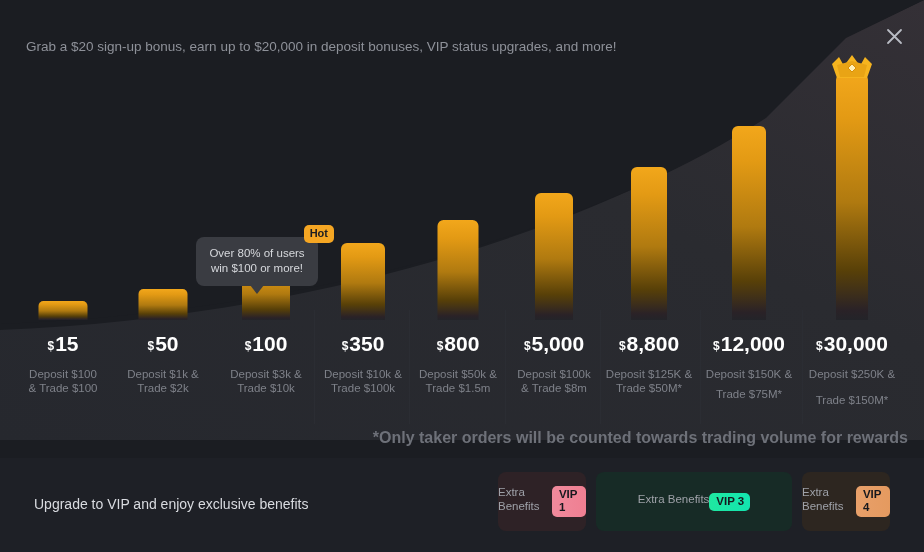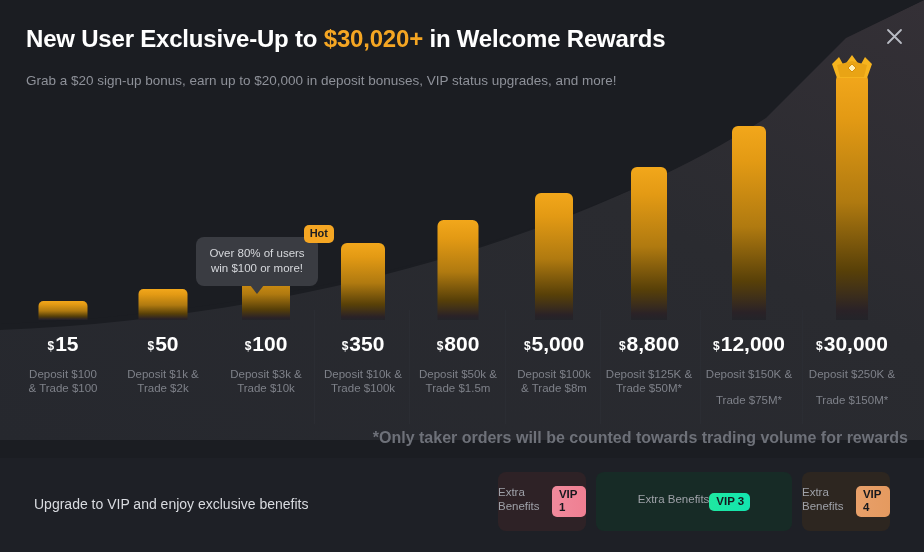--- a/index.html
+++ b/index.html
@@ -177,23 +177,20 @@
       </linearGradient>
     </defs>
     <path d="M0 330 C 260 320, 560 250, 760 120 L 840 40 L 924 0 L 924 440 L 0 440 Z" fill="url(#curveGrad)"></path>
   </svg>
 
   <svg class="bg-top-wedge" viewBox="0 0 924 440" preserveAspectRatio="none">
     <path d="M0 324 C 270 314, 566 246, 766 118 L 846 38 L 924 0 L 924 0 L 0 0 Z" fill="#1b1d22"></path>
   </svg>
 
   <div class="header">
-    <div class="title">
-      <span>New User Exclusive-Up to </span><span class="amount">$30,020+</span><span> in Welcome Rewards</span>
-    </div>
     <div class="subtitle">Grab a $20 sign-up bonus, earn up to $20,000 in deposit bonuses, VIP status upgrades, and more!</div>
   </div>
 
   <div class="close-btn">
     <svg width="17" height="17" viewBox="0 0 17 17">
       <path d="M2 2 L15 15 M15 2 L2 15" stroke="#b9bcc4" stroke-width="1.8" stroke-linecap="round"></path>
     </svg>
   </div>
 
   <div class="chart" id="chart">
@@ -281,21 +278,21 @@
       <div class="col" style="left: 700px; width: 98px;">
         <div class="divider"></div>
         <div class="bar-zone">
           <div class="bar" style="height: 194px; width: 34px;"></div>
         </div>
         <div class="amt">
           <span class="cur">$</span>
           <span>12,000</span>
         </div>
         <div class="desc">Deposit $150K &amp;</div>
-        <div class="desc" style="margin-top: 12px;">Trade $75M*</div>
+        <div class="desc" style="margin-top: 6px;">Trade $75M*</div>
       </div>
       <div class="col" style="left: 802px; width: 100px;">
         <div class="divider"></div>
         <div class="bar-zone">
           <div class="bar" style="height: 246px; width: 32px;"></div>
           <div class="crown" style="bottom: 236px; top: auto;"><svg viewBox="0 0 46 30" width="46" height="30">
               <path d="M3 10 L10 3 L15 12 L23 1 L31 12 L36 3 L43 10 L38 24 L8 24 Z" fill="#f6b41f"></path>
               <path d="M8 11 L23 7 L38 11 L35 23 L11 23 Z" fill="#e9a415"></path>
               <path d="M23 10 L27 14 L23 18 L19 14 Z" fill="#fff0b8" stroke="#d9900a" stroke-width="1"></path>
             </svg></div>

